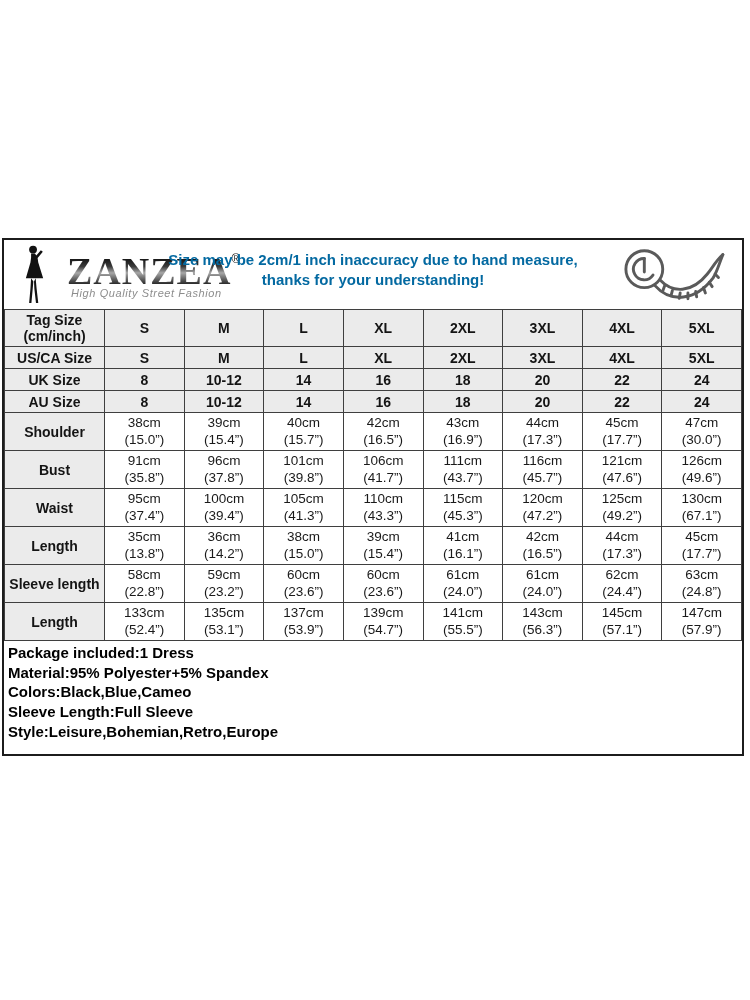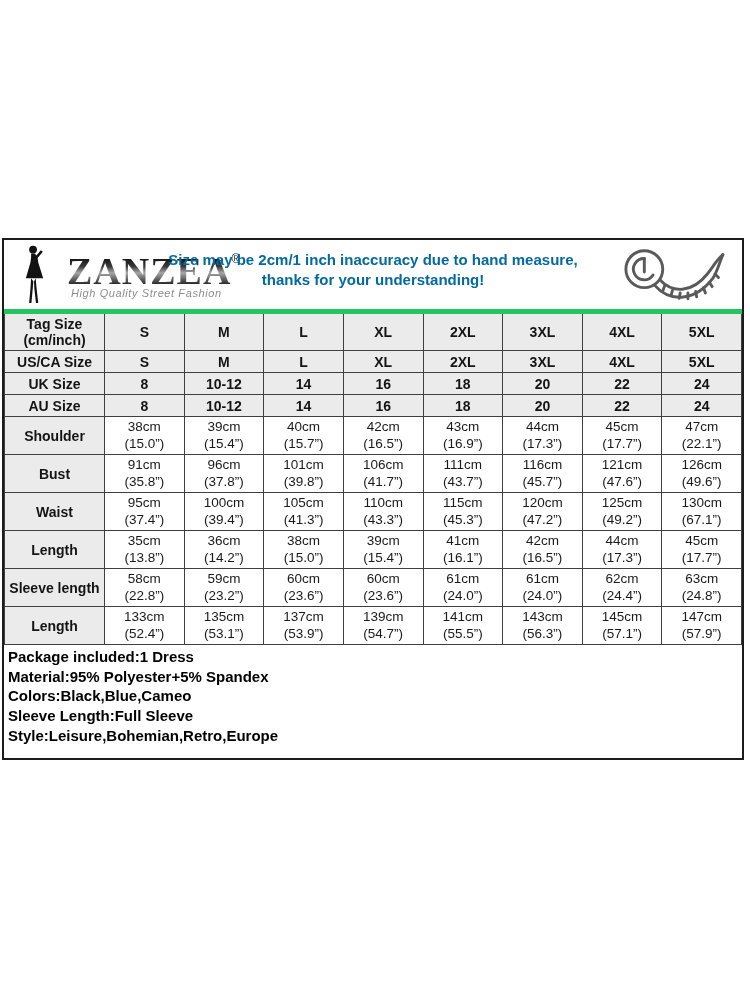--- a/index.html
+++ b/index.html
@@ -37,21 +37,21 @@
 
   .notice {
     position: absolute; left: 60px; right: 60px; top: 10px;
     text-align: center; font-weight: bold; font-size: 15px; line-height: 19.5px; color: #0369a1;
   }
   .tape-wrap { position: absolute; right: 16px; top: 3px; }
 
   
   table.size-table {
     width: 100%; border-collapse: collapse; table-layout: fixed;
-    border-top: 5px solid #22c55e;
+    border-top: 1px solid #22c55e;
   }
   col.c-label { width: 100px; }
   .size-table th, .size-table td {
     border: 1px solid #3f3f3f;
     text-align: center; vertical-align: middle;
     padding: 2px 1px; box-sizing: border-box;
   }
   .size-table th {
     background: #ebebeb; font-weight: bold; font-size: 14px; line-height: 16px; color: #141414;
   }
@@ -266,21 +266,21 @@
             <td>
               <div>44cm</div>
               <div>(17.3”)</div>
             </td>
             <td>
               <div>45cm</div>
               <div>(17.7”)</div>
             </td>
             <td>
               <div>47cm</div>
-              <div>(22.1”)</div>
+              <div>(30.0”)</div>
             </td>
           </tr>
           <tr class="measure-row">
             <th>
               <div>Bust</div>
             </th>
             <td>
               <div>91cm</div>
               <div>(35.8”)</div>
             </td>

